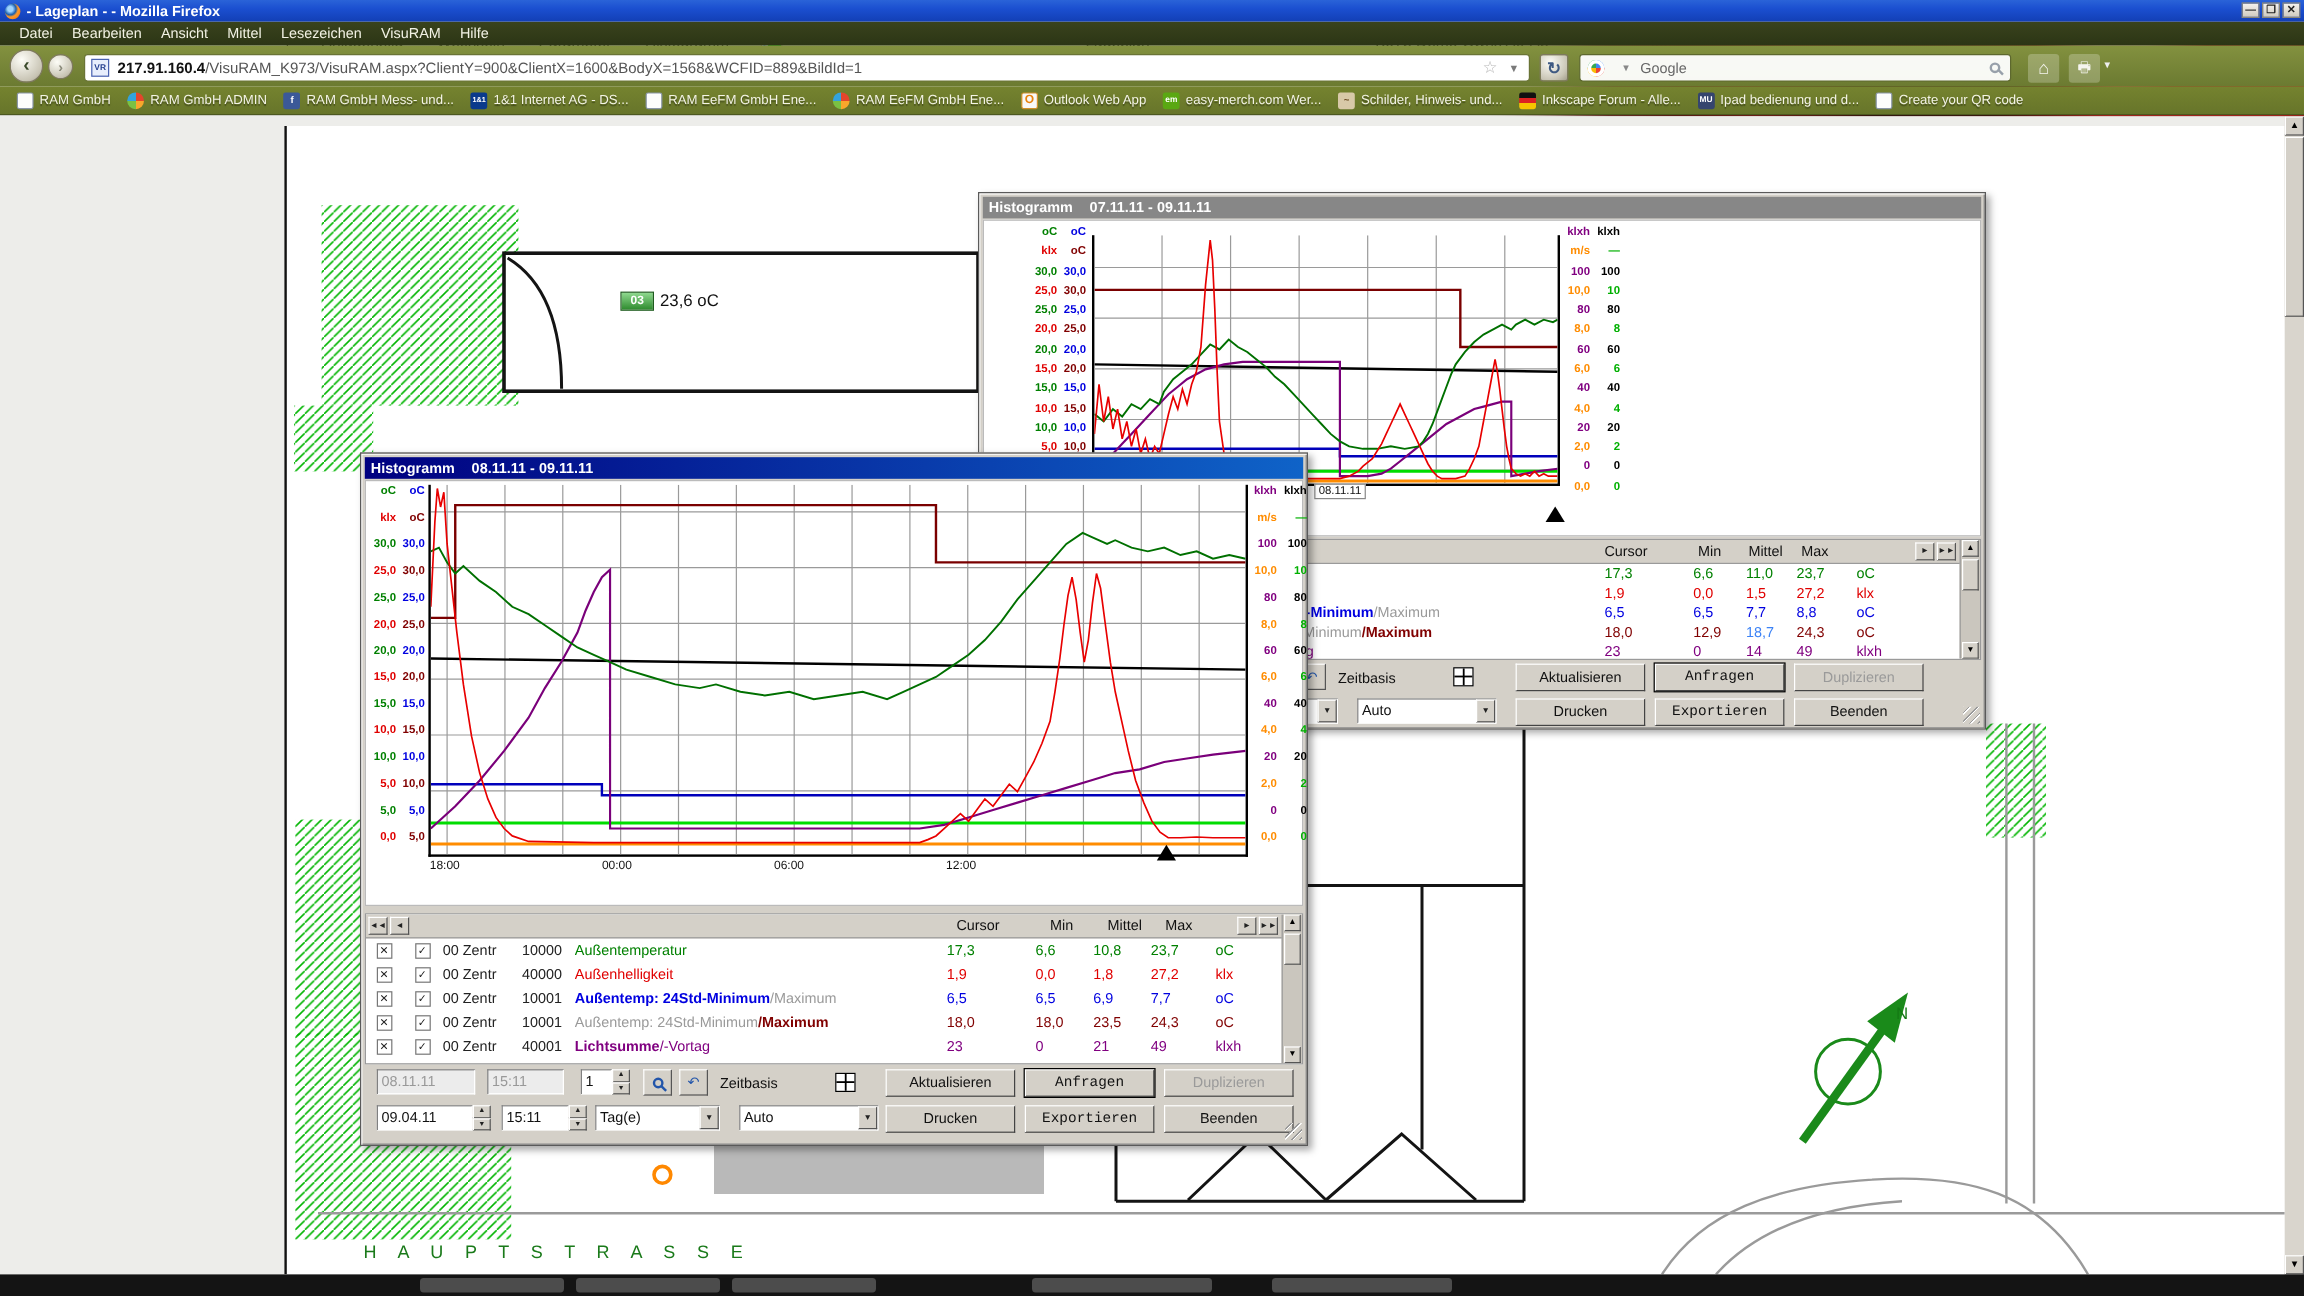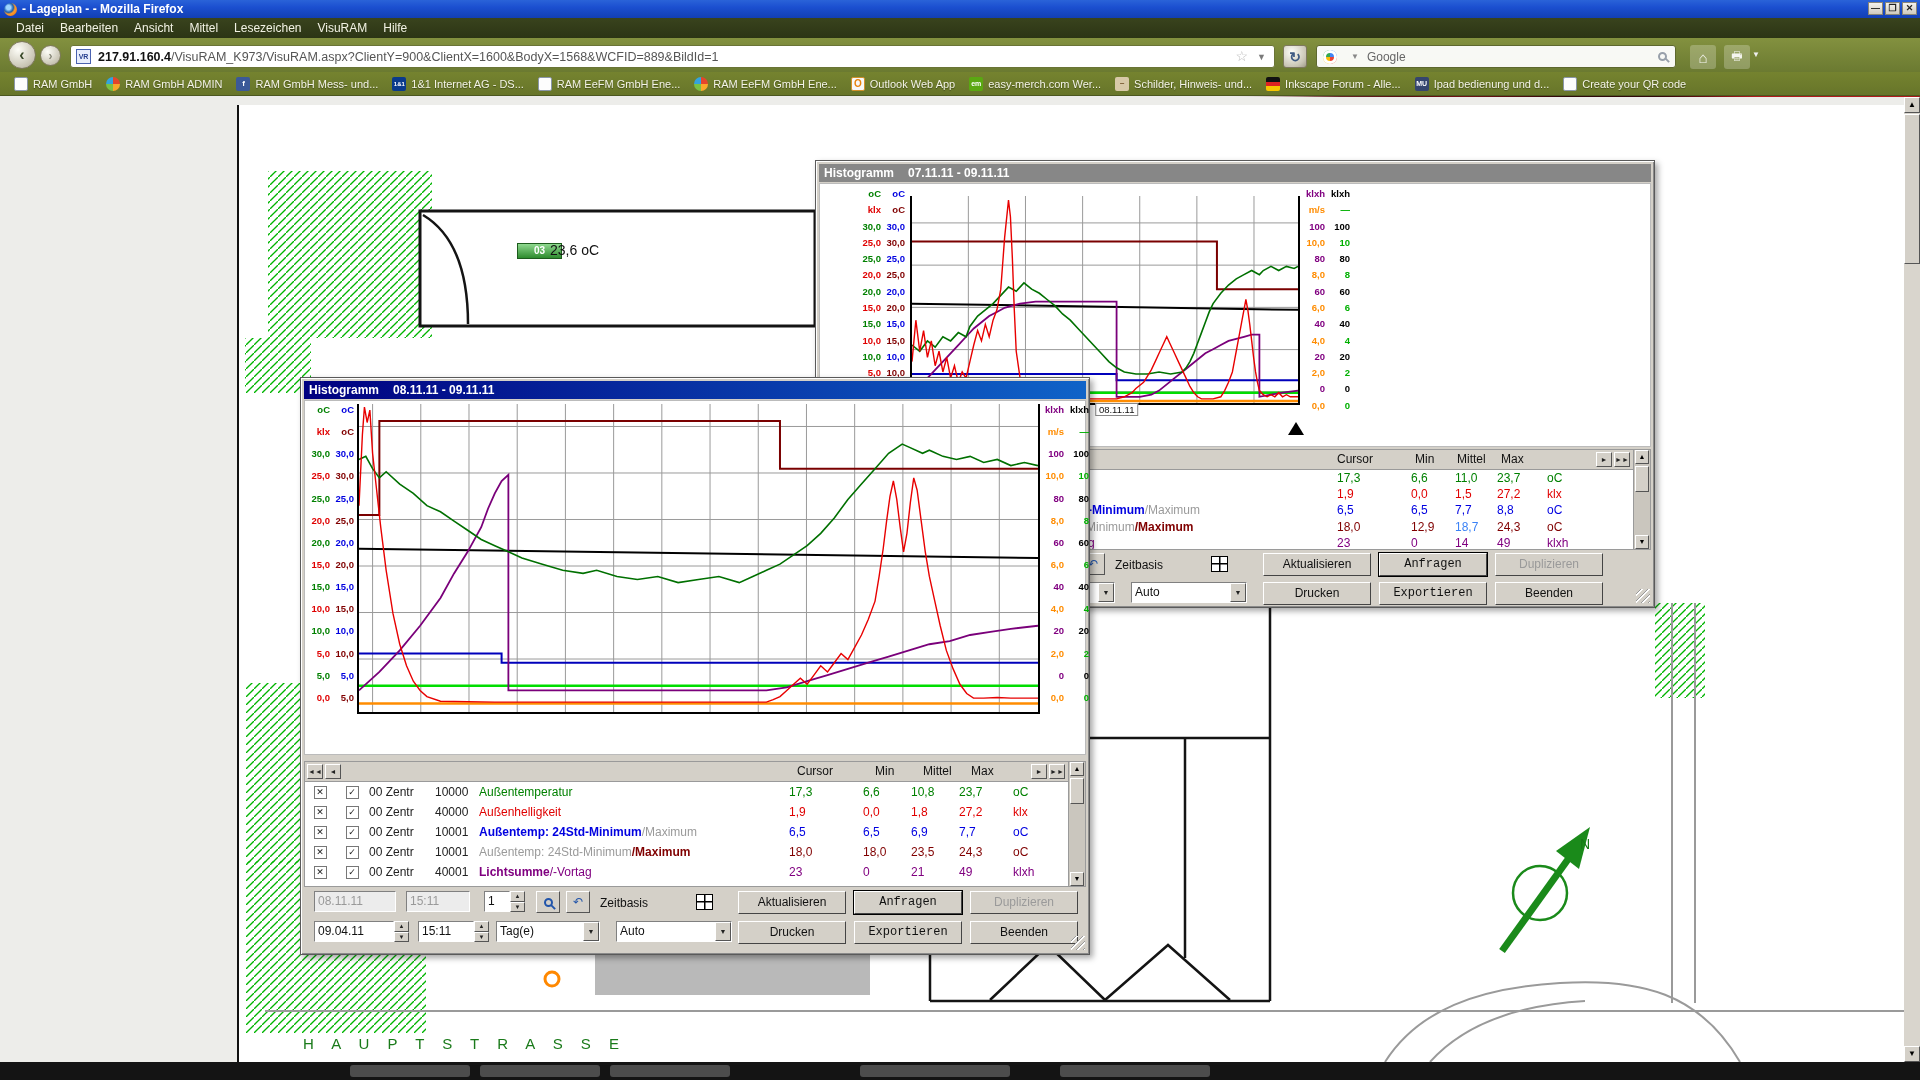--- a/index.html
+++ b/index.html
@@ -67,21 +67,21 @@
   #tb-title { margin-left:245px; }
   #tb-station { margin-left:180px; }
   #tb-datetime { margin-left:85px; }
   #alarm-btn { margin-left:28px; background:#e40000; color:#fff; font-weight:bold; font-size:12px; padding:2px 10px; border:1px solid #900; }
   #tb-sy { margin-left:16px; }
   #tb-menu { margin-left:18px; width:20px; display:flex; flex-direction:column; gap:2px; }
   #tb-menu i { height:2px; background:#111; }
   #tb-help { margin-left:22px; }
 
   #siteplan-svg { left:238px; top:105px; width:1666px; height:957px; z-index:1; }
-  #sensor-badge { left:517px; top:243px; width:45px; height:16px; background:linear-gradient(#8fd98f,#2e8b2e); border:1px solid #1d5c1d; color:#fff; font-size:10px; font-weight:bold; text-align:center; line-height:14px; z-index:2; }
+  #sensor-badge { left:517px; top:243px; width:28px; height:16px; background:linear-gradient(#8fd98f,#2e8b2e); border:1px solid #1d5c1d; color:#fff; font-size:10px; font-weight:bold; text-align:center; line-height:14px; z-index:2; }
   #sensor-value { left:550px; top:242px; font-size:14px; color:#111; z-index:2; }
   #street-label { left:303px; top:1035px; font-size:15px; color:#1a7a1a; letter-spacing:7px; z-index:2; }
   #compass-n { left:1580px; top:836px; font-size:14px; color:#157a15; z-index:2; }
 
   
   .hwin { position:absolute; background:#d4d0c8; border:1px solid #5a5a5a; box-shadow:inset 1px 1px 0 #fff, inset -1px -1px 0 #8a8a8a, 3px 3px 6px rgba(0,0,0,.35); }
   #win-back { left:815px; top:160px; width:840px; height:448px; z-index:10; --bro:48px; }
   #win-front { left:300px; top:377px; width:790px; height:578px; z-index:20; --bro:8px; }
   .wtitle { position:absolute; left:3px; right:3px; top:3px; height:18px; color:#fff; font-size:12px; font-weight:bold; display:flex; align-items:center; padding-left:5px; }
   #win-front .wtitle { background:linear-gradient(90deg,#000080,#0f63c8); }
@@ -716,20 +716,27 @@
         </div>
         <div class="axrow">
           <span style="color: rgb(128, 0, 128);">0</span>
           <span style="color: rgb(0, 0, 0);">0</span>
         </div>
         <div class="axrow">
           <span style="color: rgb(255, 140, 0);">0,0</span>
           <span style="color: rgb(0, 176, 0);">0</span>
         </div>
       </div>
+    <div class="xgutter">
+        <div class="xlab" style="left: 2%;">18:00</div>
+        <div class="xlab" style="left: 23%;">00:00</div>
+        <div class="xlab" style="left: 44%;">06:00</div>
+        <div class="xlab" style="left: 65%;">12:00</div>
+        <div class="cursor-tri" style="left: 90%;"></div>
+      </div>
   </div>
   <div class="ttable">
     <div class="thead">
         <span class="harr" style="left: 2px;">◄◄</span>
         <span class="harr" style="left: 20px;">◄</span>
         <span class="hlbl" style="left: 492px;">Cursor</span>
         <span class="hlbl" style="left: 570px;">Min</span>
         <span class="hlbl" style="left: 618px;">Mittel</span>
         <span class="hlbl" style="left: 666px;">Max</span>
         <span class="harr" style="right: 38px;">►</span>

